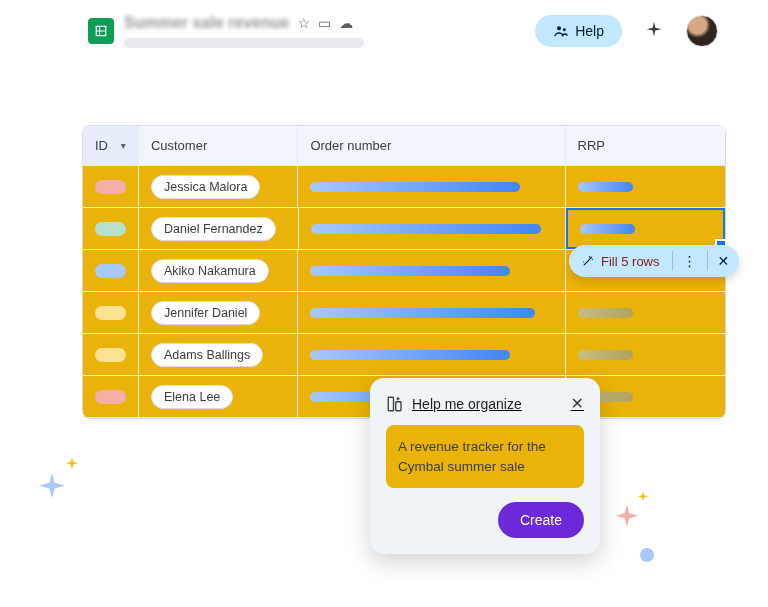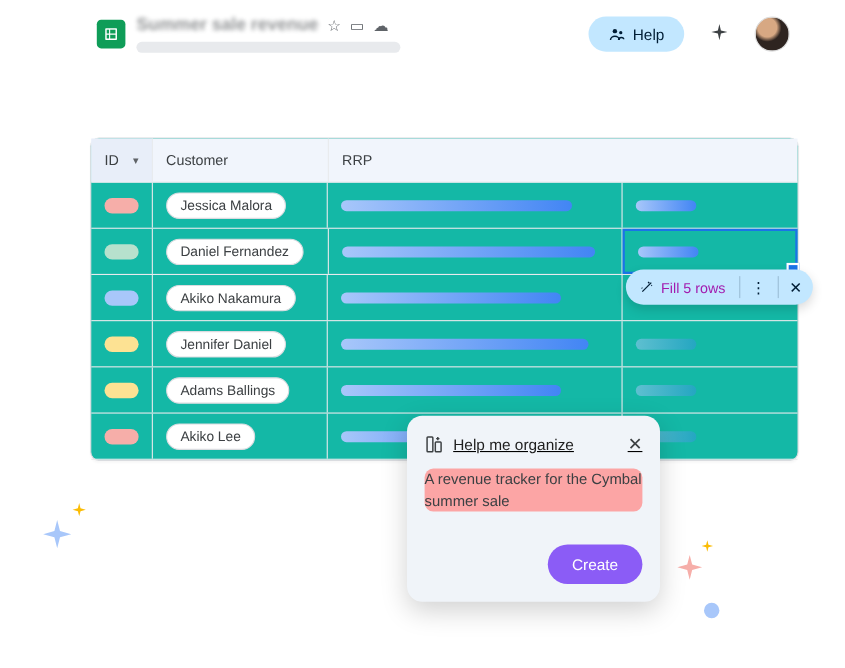--- a/index.html
+++ b/index.html
@@ -11,48 +11,48 @@
 .title-area { flex: 1; }
 .title-line { display: flex; align-items: center; gap: 8px; }
 .title-blur { font-size: 16px; font-weight: 700; color: #3c4043; filter: blur(2px); opacity: 0.55; }
 .small-icon { color: #5f6368; font-size: 14px; }
 .loading-bar { width: 240px; height: 10px; background: #e8eaed; border-radius: 6px; margin-top: 6px; }
 .share-btn { display: flex; align-items: center; gap: 6px; background: #c2e7ff; color: #001d35; border-radius: 40px; padding: 8px 18px; font-size: 14px; font-weight: 500; border: none; cursor: pointer; }
 .share-icon { width: 16px; height: 16px; }
 .sparkle-btn { width: 32px; height: 32px; display: flex; align-items: center; justify-content: center; margin-left: 6px; }
 .avatar { width: 32px; height: 32px; border-radius: 50%; margin-left: 6px; background: radial-gradient(circle at 35% 30%, #d7a883 0 30%, #2e2420 45% 100%); border: 1px solid #ddd; }
 
-.sheet { position: absolute; left: 82px; top: 125px; width: 644px; border: 1px solid #dadce0; border-radius: 8px; overflow: visible; background: #14b8a6; box-shadow: 0 1px 2px rgba(0,0,0,0.03); }
+.sheet { position: absolute; left: 82px; top: 125px; width: 644px; border: 1px solid #dadce0; border-radius: 8px; overflow: visible; background: #eab308; box-shadow: 0 1px 2px rgba(0,0,0,0.03); }
 .row { display: flex; height: 42px; align-items: center; border-bottom: 1px solid #e8eaed; font-size: 13px; }
 .row.header { background: #f1f5fc; font-weight: 500; color: #3c4043; height: 40px; }
 .row.header .col-id { background: #e8eef9; }
 .col { padding: 0 12px; display: flex; align-items: center; height: 100%; }
 .col-id { width: 56px; border-right: 1px solid #e8eaed; justify-content: space-between; }
 .col-customer { width: 160px; border-right: 1px solid #e8eaed; }
 .col-order { width: 268px; border-right: 1px solid #e8eaed; }
 .col-rrp { width: 160px; }
 .filter-icon { color: #5f6368; font-size: 10px; }
 .id-pill { width: 32px; height: 14px; border-radius: 8px; }
 .name-chip { background: #fff; border: 1px solid #dadce0; border-radius: 14px; padding: 4px 12px; font-size: 12.5px; color: #3c4043; }
 .grad-bar { height: 10px; border-radius: 6px; background: linear-gradient(90deg, #a8c7fa 0%, #4285f4 100%); }
 .grad-bar.faded { background: linear-gradient(90deg, rgba(168,199,250,0.5) 0%, rgba(66,133,244,0.35) 100%); }
 .rrp-selected { border: 2px solid #1a73e8; height: 100%; margin: 0; padding: 0 12px; display: flex; align-items: center; width: 100%; position: relative; }
 .rrp-selected::after { content:''; position:absolute; right:-4px; bottom:-4px; width:8px; height:8px; background:#1a73e8; border:2px solid #fff; }
 
 .fill-popup { position: absolute; left: 569px; top: 245px; display: flex; align-items: center; gap: 0; background: #c2e7ff; border-radius: 20px; box-shadow: 0 4px 10px rgba(0,0,0,0.15); padding: 0; z-index: 5; overflow: hidden; }
-.fill-main { display: flex; align-items: center; gap: 6px; padding: 8px 12px; font-size: 13px; color: #a21caf; cursor: pointer; }
+.fill-main { display: flex; align-items: center; gap: 6px; padding: 8px 12px; font-size: 13px; color: #7f1d1d; cursor: pointer; }
 .fill-divider { width: 1px; height: 20px; background: rgba(0,29,53,0.2); }
 .fill-icon-btn { padding: 8px 10px; color: #001d35; cursor: pointer; font-size: 14px; }
 
 .organize-panel { position: absolute; left: 370px; top: 378px; width: 230px; background: #f0f4f9; border-radius: 14px; padding: 16px; box-shadow: 0 8px 24px rgba(0,0,0,0.18); z-index: 6; }
 .organize-head { display: flex; align-items: center; justify-content: space-between; margin-bottom: 12px; text-decoration: underline; }
 .organize-title { display: flex; align-items: center; gap: 8px; font-size: 14px; color: #1f1f1f; font-weight: 500; }
 .organize-close { color: #3c4043; font-size: 16px; cursor: pointer; background: none; border: none; }
-.organize-body { background: #fca5a5; border-radius: 8px; font-size: 13.5px; color: #3c4043; line-height: 1.45; margin-bottom: 30px; }
-.create-btn { background: #8b5cf6; color: #fff; border: none; border-radius: 24px; padding: 10px 22px; font-size: 14px; font-weight: 500; cursor: pointer; display: block; margin-left: auto; }
+.organize-body { background: #eab308; border-radius: 8px; padding: 12px; font-size: 13.5px; color: #3c4043; line-height: 1.45; margin-bottom: 14px; }
+.create-btn { background: #6d28d9; color: #fff; border: none; border-radius: 24px; padding: 10px 22px; font-size: 14px; font-weight: 500; cursor: pointer; display: block; margin-left: auto; }
 
 .deco-sparkle { position: absolute; }
 svg.sp { display:block; }
 .blue-dot { position:absolute; width:14px; height:14px; border-radius:50%; background:#a8c7fa; }
 </style>
 </head>
 <body>
 
 <div class="topbar">
   <div class="sheets-icon">
@@ -89,20 +89,21 @@
   <div class="avatar"></div>
 </div>
 
 <div class="sheet">
   <div class="row header">
     <div class="col col-id">
       <span>ID</span>
       <span class="filter-icon">▾</span>
     </div>
     <div class="col col-customer">Customer</div>
+    <div class="col col-order">Order number</div>
     <div class="col col-rrp">RRP</div>
   </div>
   <div id="rows">
       <div class="row">
     <div class="col col-id">
           <div class="id-pill" style="background:#f6aea9"></div>
         </div>
     <div class="col col-customer">
           <span class="name-chip">Jessica Malora</span>
         </div>
@@ -169,21 +170,21 @@
         </div>
     <div class="col col-rrp" style="">
           <div class="grad-bar faded" style="width:55px"></div>
         </div>
       </div>
       <div class="row">
     <div class="col col-id">
           <div class="id-pill" style="background:#f6aea9"></div>
         </div>
     <div class="col col-customer">
-          <span class="name-chip">Akiko Lee</span>
+          <span class="name-chip">Elena Lee</span>
         </div>
     <div class="col col-order">
           <div class="grad-bar" style="width:160px"></div>
         </div>
     <div class="col col-rrp" style="">
           <div class="grad-bar faded" style="width:55px"></div>
         </div>
       </div>
     </div>
 </div>

